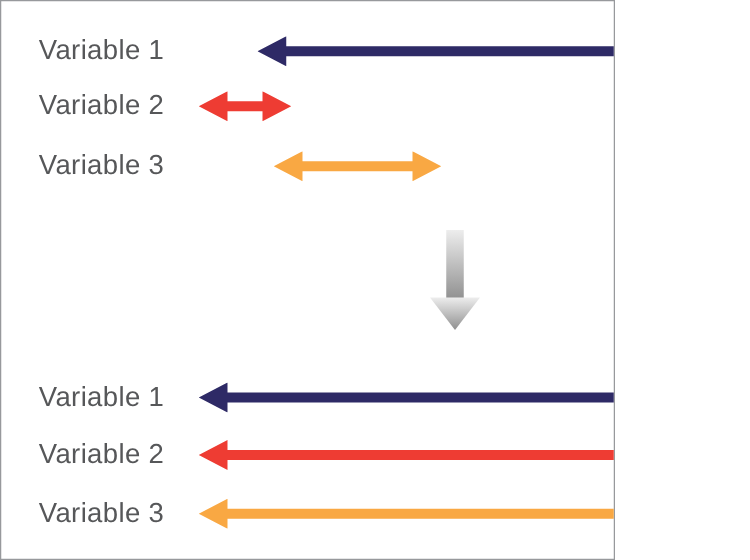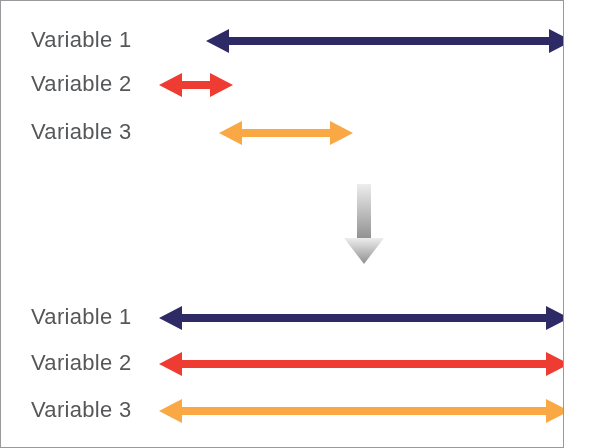--- a/index.html
+++ b/index.html
@@ -3,21 +3,21 @@
 <meta charset="utf-8">
 <style>
   html, body {
     margin: 0;
     padding: 0;
     background: #ffffff;
     font-family: "Liberation Sans", sans-serif;
   }
   .frame {
     position: relative;
-    width: 564px;
+    width: 492px;
     height: 448px;
     box-sizing: border-box;
     border: 1px solid #97999c;
     background: #ffffff;
     overflow: hidden;
   }
   .var-label {
     position: absolute;
     left: 30px;
     transform: translateY(-52%);

